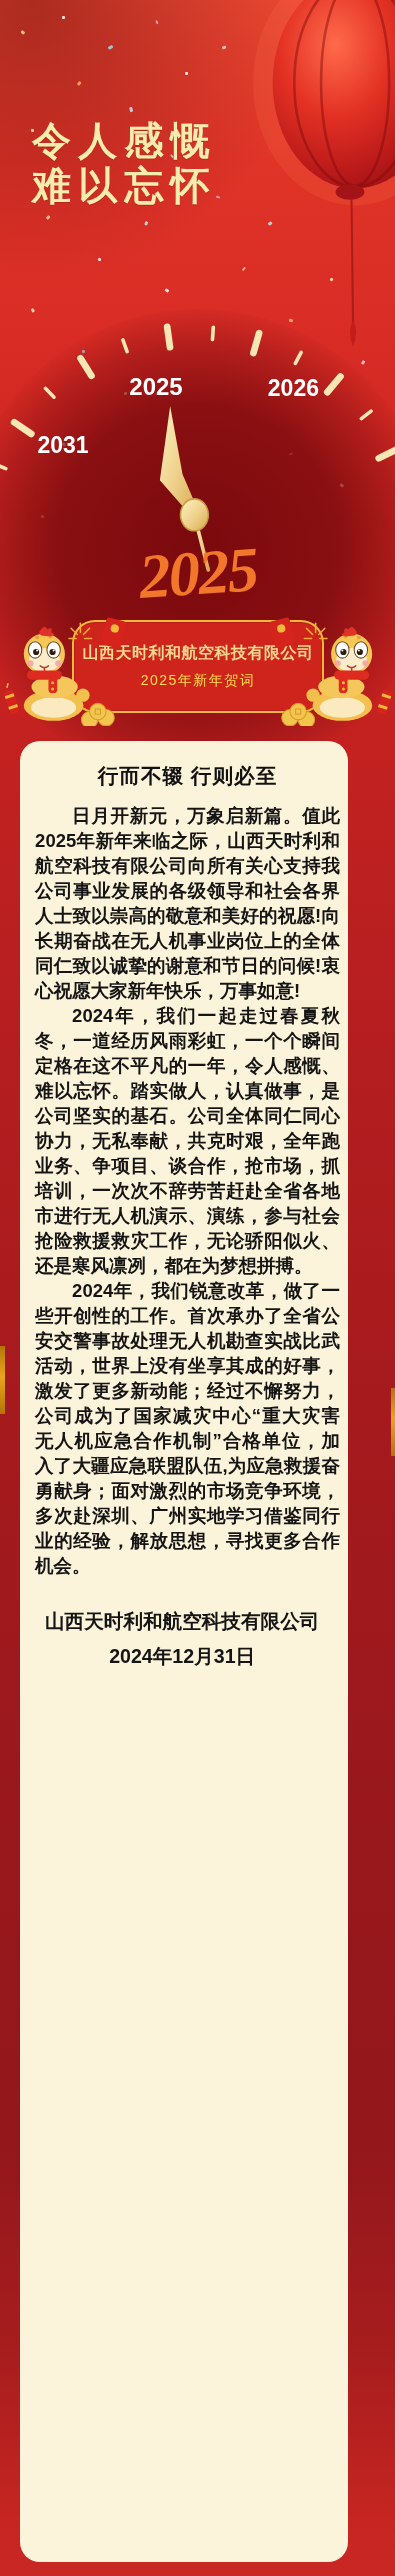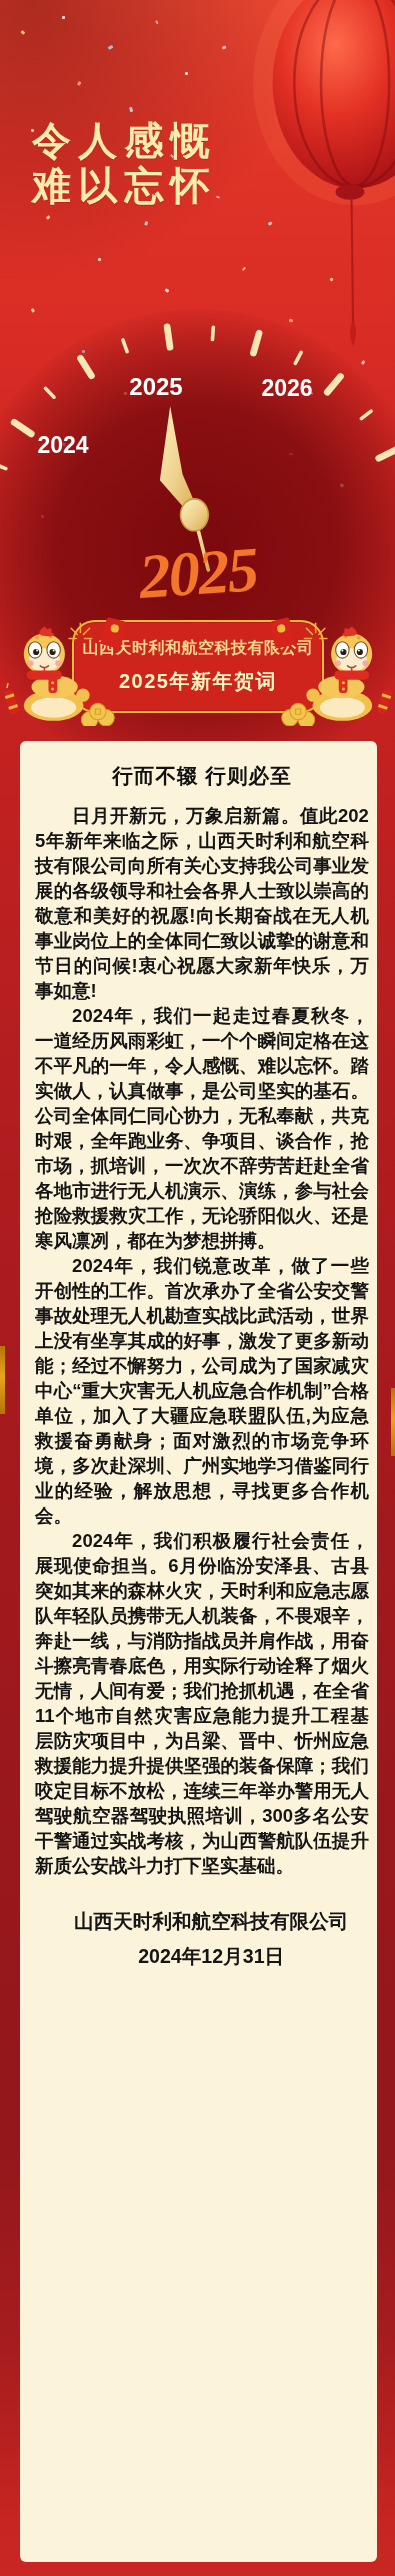--- a/index.html
+++ b/index.html
@@ -16,44 +16,44 @@
   .main-title{position:absolute;left:32px;top:121px;color:#f6edad;
     font-weight:800;font-size:39px;letter-spacing:7.2px;line-height:1;
     text-shadow:0 1px 0 rgba(120,10,10,.25);}
   .main-title .t2{margin-top:5.7px;}
   .clock-disk{position:absolute;left:-39px;top:309px;width:474px;height:474px;border-radius:50%;
     background:radial-gradient(circle,rgba(118,8,12,.95) 0%,rgba(120,9,13,.8) 42%,rgba(130,13,16,.42) 60%,rgba(140,18,18,0) 72%);}
   .clock-svg{position:absolute;left:0;top:309px;}
   .clock-num{position:absolute;color:#fff;font-weight:600;text-align:center;}
   .num-left{left:31px;top:432px;width:64px;font-size:23px;}
   .num-top{left:124px;top:373px;width:64px;font-size:24px;}
-  .num-right{left:255px;top:375px;width:64px;font-size:23px;}
+  .num-right{left:255px;top:375px;width:64px;font-size:23px;text-align:right;}
   .lantern{position:absolute;right:-20.6px;top:-5.2px;}
   .script-year{position:absolute;left:0;top:542px;width:396px;text-align:center;
     font-family:"Liberation Serif",serif;font-style:italic;font-weight:700;
     font-size:63px;line-height:1;color:#f2772a;letter-spacing:-2.1px;transform:rotate(-4deg);
     text-shadow:0 1px 1px rgba(150,30,0,.25);}
   .hny{position:absolute;left:0;top:592px;width:396px;text-align:center;
     font-family:"Liberation Serif",serif;font-weight:600;font-size:15.5px;
     letter-spacing:8.2px;color:#fbefca;}
   .banner-box{position:absolute;left:72px;top:620px;width:252px;height:93px;
     background:#ce241b;border:2.6px solid #efb83d;border-radius:23px;
     display:flex;flex-direction:column;justify-content:center;align-items:center;row-gap:8.2px;
     box-shadow:0 0 0 1px rgba(120,10,10,.25) inset;}
   .banner-company{color:#f2d88f;font-size:16px;font-weight:700;letter-spacing:0.5px;}
-  .banner-title{color:#fef9c3;font-size:20px;font-weight:700;letter-spacing:1.5px;}
+  .banner-title{color:#fde047;font-size:14px;font-weight:400;letter-spacing:1.5px;}
   .mascot{position:absolute;top:617px;}
   .mascot.left{left:3.1px;}
   .mascot.right{left:264px;transform:scaleX(-1);}
   .gold-bar{position:absolute;width:5.2px;height:68px;background:linear-gradient(180deg,#b47508,#eaa41d 45%,#b47508);}
   .gold-bar.gb-left{left:0;top:1346px;}
   .gold-bar.gb-right{right:0;top:1388px;}
   
-  .card{position:absolute;left:19.6px;top:741px;width:357px;height:1821px;
-    background:#fcf4da;border-radius:6px;padding:20.6px 7.7px 0 15.5px;overflow:hidden;}
+  .card{position:absolute;left:19.6px;top:741px;width:328px;height:1821px;
+    background:#fcf4da;border-radius:20px;padding:20.6px 7.7px 0 15.5px;overflow:hidden;}
   .card h1{margin:0 0 13.4px 0;text-align:center;color:#111;font-size:20.6px;letter-spacing:1px;font-weight:800;}
   .card p{margin:0;color:#151515;font-size:18.5px;line-height:25px;font-weight:600;
     text-align:justify;text-indent:2em;word-break:break-all;}
   .signature{margin-top:30px;display:flex;justify-content:flex-end;padding-right:20.6px;}
   .sig-inner{display:flex;flex-direction:column;align-items:center;row-gap:8.2px;}
   .sig-company,.sig-date{color:#151515;font-size:19.6px;font-weight:600;white-space:nowrap;}
   
   .slogan{position:absolute;left:0;width:396px;text-align:center;color:#ffffff;
     font-weight:800;font-size:23px;letter-spacing:3.1px;text-shadow:0 1px 1px rgba(120,10,10,.35);}
   .slogan1{top:2575px;}
@@ -149,21 +149,21 @@
         <line x1="384" y1="34" x2="384" y2="58" transform="rotate(4 384 460)"></line>
         <line x1="384" y1="34" x2="384" y2="58" transform="rotate(28 384 460)"></line>
         <line x1="384" y1="34" x2="384" y2="58" transform="rotate(52 384 460)"></line>
         <line x1="384" y1="34" x2="384" y2="58" transform="rotate(76 384 460)"></line>
       </g>
     </g>
     <path d="M377,400 L404,506" stroke="url(#gold)" stroke-width="7" stroke-linecap="round"></path>
     <path d="M330,188 L354,320 L384,390 L368,398 L310,332 Z" fill="url(#gold)"></path>
     <ellipse cx="377" cy="399" rx="27" ry="31" fill="url(#gold)" stroke="#c89a45" stroke-width="3"></ellipse>
   </svg>
-  <div class="clock-num num-left">2024</div>
+  <div class="clock-num num-left">2031</div>
   <div class="clock-num num-top">2025</div>
   <div class="clock-num num-right">2026</div>
 
   
   <div class="script-year">2025</div>
 
   
   <div class="banner-box">
     <div class="banner-company">山西天时利和航空科技有限公司</div>
     <div class="banner-title">2025年新年贺词</div>
@@ -270,21 +270,20 @@
   
   <div class="gold-bar gb-left"></div>
   <div class="gold-bar gb-right"></div>
 
   
   <div class="card">
     <h1>行而不辍 行则必至</h1>
     <p>日月开新元，万象启新篇。值此2025年新年来临之际，山西天时利和航空科技有限公司向所有关心支持我公司事业发展的各级领导和社会各界人士致以崇高的敬意和美好的祝愿!向长期奋战在无人机事业岗位上的全体同仁致以诚挚的谢意和节日的问候!衷心祝愿大家新年快乐，万事如意!</p>
     <p>2024年，我们一起走过春夏秋冬，一道经历风雨彩虹，一个个瞬间定格在这不平凡的一年，令人感慨、难以忘怀。踏实做人，认真做事，是公司坚实的基石。公司全体同仁同心协力，无私奉献，共克时艰，全年跑业务、争项目、谈合作，抢市场，抓培训，一次次不辞劳苦赶赴全省各地市进行无人机演示、演练，参与社会抢险救援救灾工作，无论骄阳似火、还是寒风凛冽，都在为梦想拼搏。</p>
     <p>2024年，我们锐意改革，做了一些开创性的工作。首次承办了全省公安交警事故处理无人机勘查实战比武活动，世界上没有坐享其成的好事，激发了更多新动能；经过不懈努力，公司成为了国家减灾中心“重大灾害无人机应急合作机制”合格单位，加入了大疆应急联盟队伍,为应急救援奋勇献身；面对激烈的市场竞争环境，多次赴深圳、广州实地学习借鉴同行业的经验，解放思想，寻找更多合作机会。</p>
-    <p>2024年，我们积极履行社会责任，展现使命担当。6月份临汾安泽县、古县突如其来的森林火灾，天时利和应急志愿队年轻队员携带无人机装备，不畏艰辛，奔赴一线，与消防指战员并肩作战，用奋斗擦亮青春底色，用实际行动诠释了烟火无情，人间有爱；我们抢抓机遇，在全省11个地市自然灾害应急能力提升工程基层防灾项目中，为吕梁、晋中、忻州应急救援能力提升提供坚强的装备保障；我们咬定目标不放松，连续三年举办警用无人驾驶航空器驾驶执照培训，300多名公安干警通过实战考核，为山西警航队伍提升新质公安战斗力打下坚实基础。</p>
     <div class="signature">
       <div class="sig-inner">
         <div class="sig-company">山西天时利和航空科技有限公司</div>
         <div class="sig-date">2024年12月31日</div>
       </div>
     </div>
   </div>
 
   
   <div class="slogan slogan1">新年快乐　万事如意</div>

